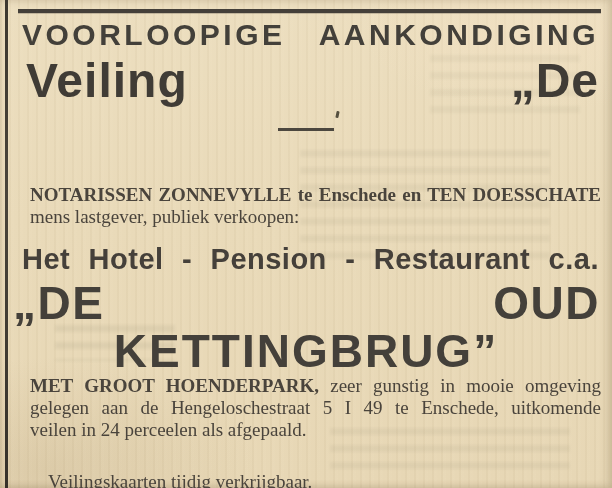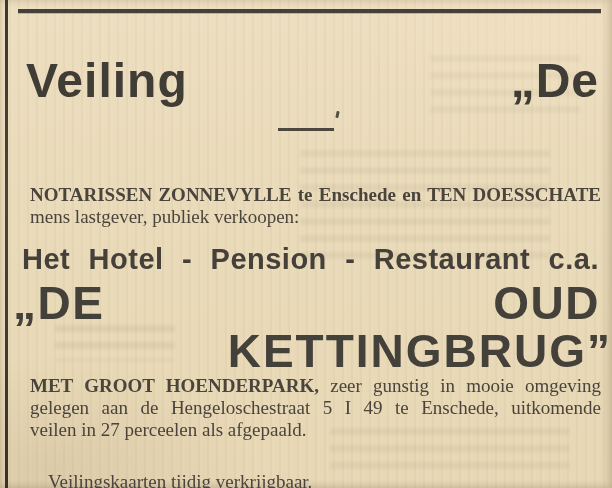--- a/index.html
+++ b/index.html
@@ -64,50 +64,51 @@
   }
   .subtitle::after{content:"";display:inline-block;width:100%;height:0;}
   .bigname1{
     position:absolute;left:13px;right:12px;top:279px;height:50px;line-height:48px;
     font-size:46px;font-weight:bold;letter-spacing:1.5px;color:#44403a;
     text-align:justify;overflow:hidden;
   }
   .bigname1::after{content:"";display:inline-block;width:100%;height:0;}
   .bigname2{
     position:absolute;left:0;right:0;top:327px;height:50px;line-height:48px;
-    font-size:46px;font-weight:bold;letter-spacing:2px;color:#44403a;text-align:right;
+    font-size:46px;font-weight:bold;letter-spacing:2px;color:#44403a;text-align:center;
   }
 </style>
 </head>
 <body>
 
 <div class="page">
 
   <div class="left-rule"></div>
   <div class="top-rule"></div>
 
   <div class="smudge s1"></div>
   <div class="smudge s2"></div>
   <div class="smudge s3"></div>
   <div class="smudge s4"></div>
 
+  <div class="pre-title">VOORLOOPIGE AANKONDIGING</div>
   <div class="main-title">Veiling „De Kettingbrug”</div>
 
   <div class="ink-speck"></div>
   <div class="short-divider"></div>
 
   <div class="notice serifline">
     <div class="jline"><b>NOTARISSEN ZONNEVYLLE te Enschede en TEN DOESSCHATE</b></div>
     <div class="plainline">mens lastgever, publiek verkoopen:</div>
   </div>
 
   <div class="subtitle">Het Hotel - Pension - Restaurant c.a.</div>
   <div class="bigname1">„DE OUD HOLLANDSCHE</div>
   <div class="bigname2">KETTINGBRUG”</div>
 
   <div class="details serifline">
     <div class="jline"><b>MET GROOT HOENDERPARK,</b><span> zeer gunstig in mooie omgeving</span></div>
     <div class="jline">gelegen aan de Hengeloschestraat 5 I 49 te Enschede, uitkomende</div>
-    <div class="plainline">veilen in 27 perceelen als afgepaald.</div>
+    <div class="plainline">veilen in 24 perceelen als afgepaald.</div>
     <div class="plainline indent">Veilingskaarten tijdig verkrijgbaar.</div>
   </div>
 
 </div>
 
 </body></html>

